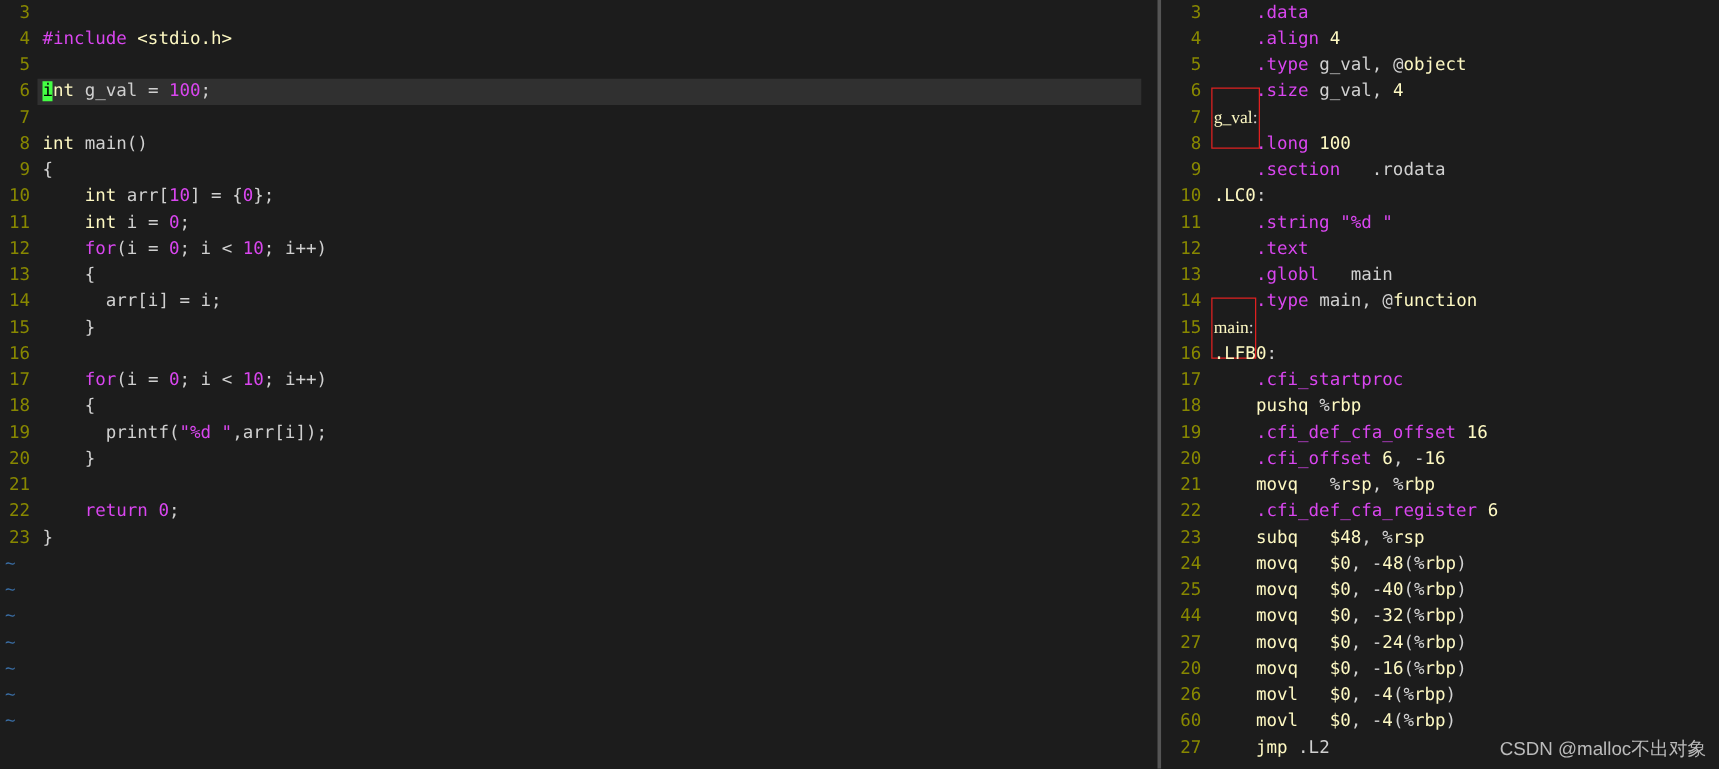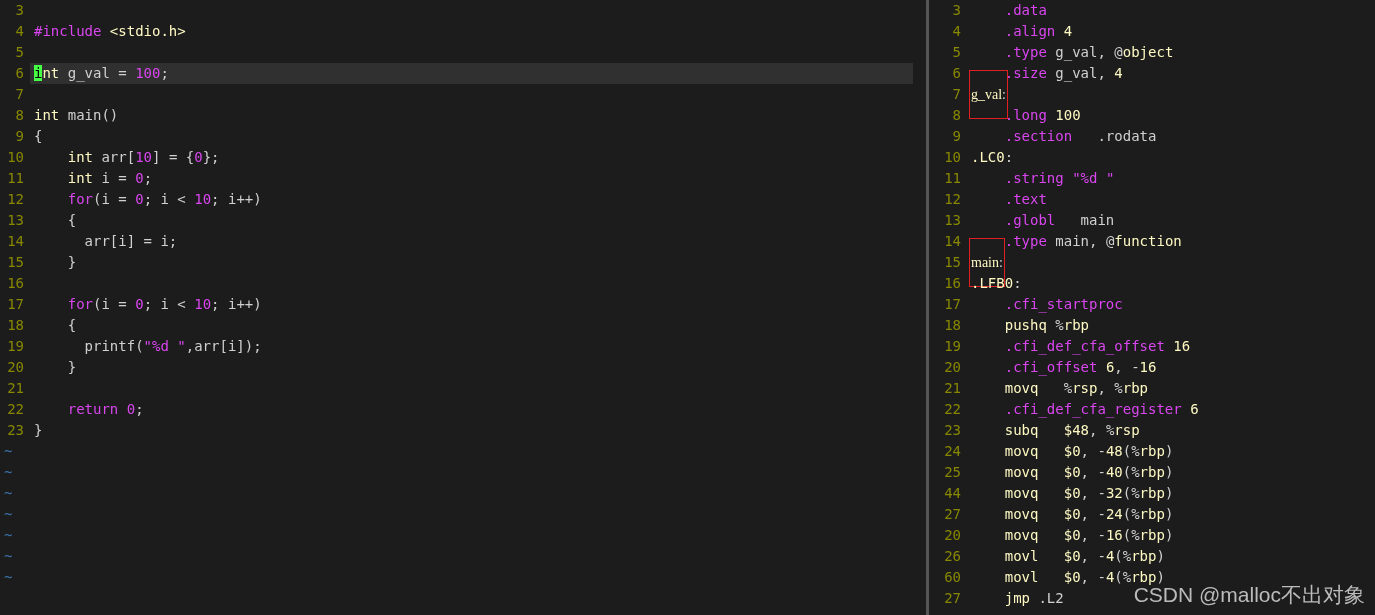--- a/index.html
+++ b/index.html
@@ -49,21 +49,21 @@
     padding: 16px 1px;
     margin-left: -2px;
     font-family: Liberation Serif, serif;
   }
   .watermark {
     position: fixed;
     bottom: 6px;
     right: 10px;
     color: #bbb;
     font-family: Arial, sans-serif;
-    font-size: 21px;
+    font-size: 15px;
     pointer-events: none;
   }
 </style>
 </head>
 <body>
 
 <div class="pane left-pane">
   <div class="gutter" id="left-gutter">
       <div class="line">3</div>
       <div class="line">4</div>

